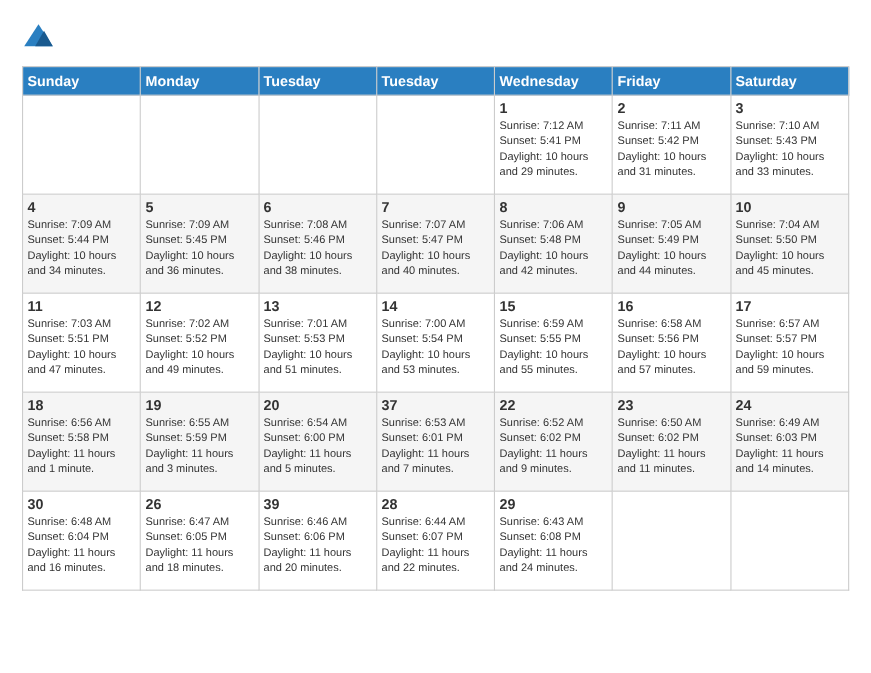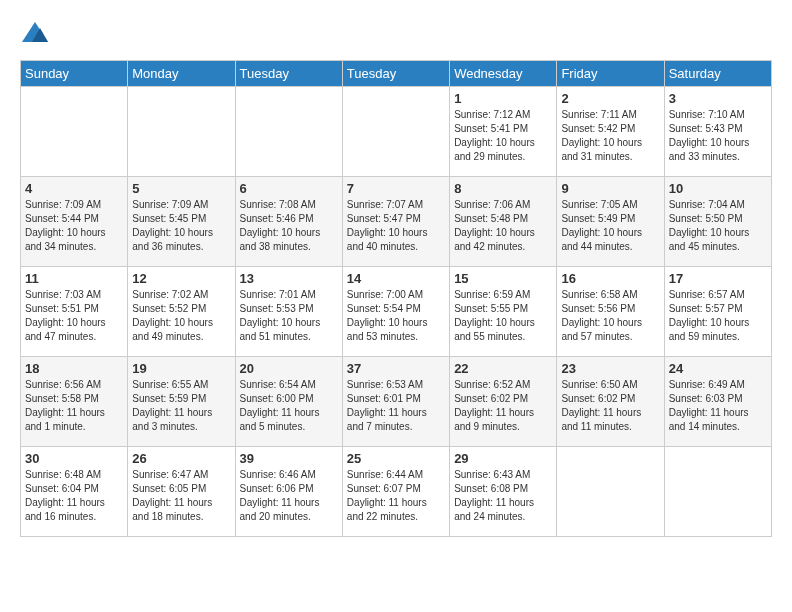--- a/index.html
+++ b/index.html
@@ -46,21 +46,21 @@
       color: #333;
     }
     .calendar {
       width: 100%;
       border-collapse: collapse;
     }
     .calendar th {
       background-color: #2a7fc1;
       color: white;
       font-size: 13px;
-      font-weight: normal;
+      font-weight: bold;
       padding: 5px 4px;
       text-align: left;
       border: 1px solid #ccc;
     }
     .calendar td {
       border: 1px solid #ccc;
       vertical-align: top;
       padding: 4px;
       width: calc(100% / 7);
       height: 90px;
@@ -233,21 +233,21 @@
         </td>
         <td>
           <span class="day-number">26</span>
           <div class="day-info">Sunrise: 6:47 AM<br>Sunset: 6:05 PM<br>Daylight: 11 hours<br>and 18 minutes.</div>
         </td>
         <td>
           <span class="day-number">39</span>
           <div class="day-info">Sunrise: 6:46 AM<br>Sunset: 6:06 PM<br>Daylight: 11 hours<br>and 20 minutes.</div>
         </td>
         <td>
-          <span class="day-number">25</span>
+          <span class="day-number">28</span>
           <div class="day-info">Sunrise: 6:44 AM<br>Sunset: 6:07 PM<br>Daylight: 11 hours<br>and 22 minutes.</div>
         </td>
         <td>
           <span class="day-number">29</span>
           <div class="day-info">Sunrise: 6:43 AM<br>Sunset: 6:08 PM<br>Daylight: 11 hours<br>and 24 minutes.</div>
         </td>
         <td class="empty-cell"></td>
         <td class="empty-cell"></td>
       </tr>
     </tbody>

